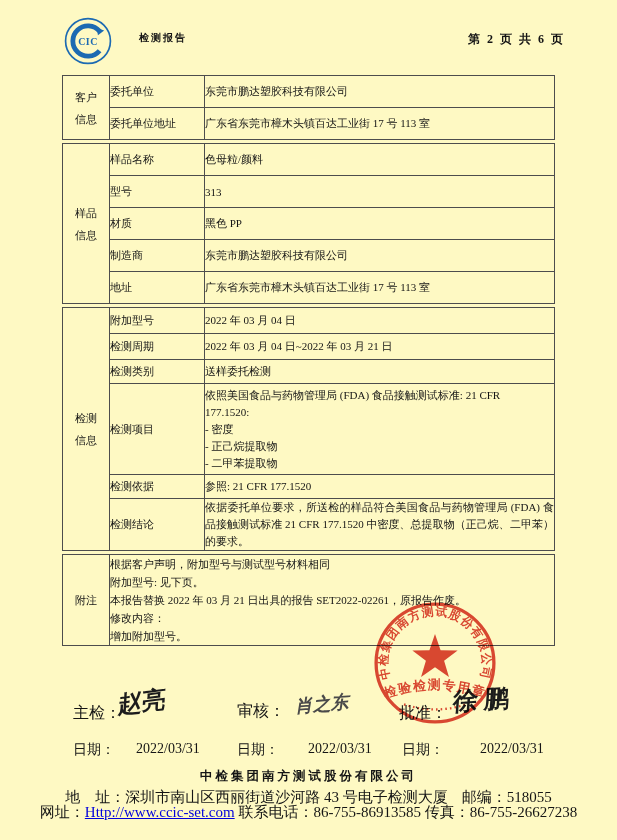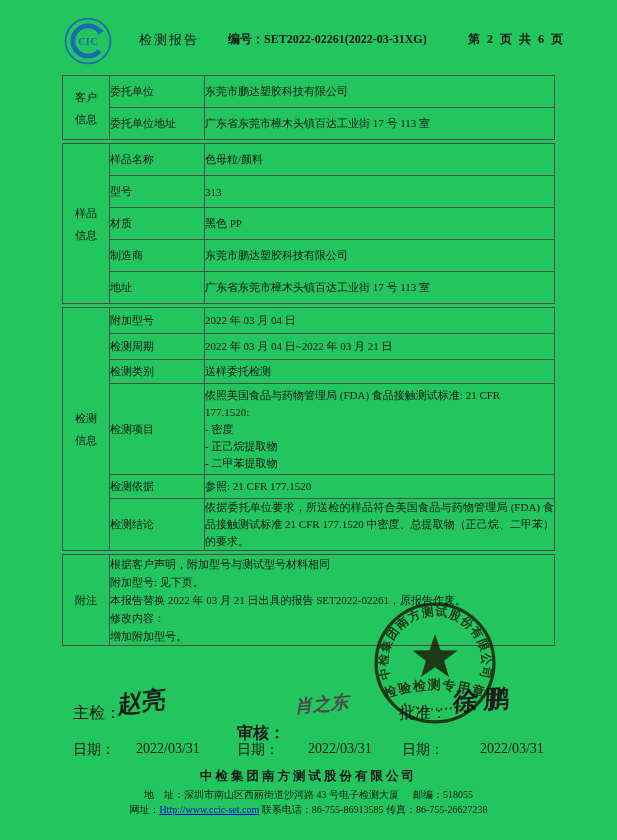--- a/index.html
+++ b/index.html
@@ -1,24 +1,24 @@
 <!DOCTYPE html>
 <html><head>
 <meta charset="utf-8">
 <style>
   html,body{margin:0;padding:0;background:#e8e8e8;}
   .page{
     position:relative; width:617px; height:840px; margin:0 auto;
-    background:#22c55e; overflow:hidden;
+    background:#fef9c3; overflow:hidden;
     font-family:"Liberation Serif","DejaVu Serif",serif;
     color:#151515;
   }
   
   .hdr-logo{position:absolute; left:64px; top:17px; width:48px; height:48px;}
-  .hdr-title{position:absolute; left:139px; top:31px; font-size:13px; font-weight:normal; letter-spacing:2px;}
+  .hdr-title{position:absolute; left:139px; top:31px; font-size:10px; font-weight:bold; letter-spacing:2px;}
   .hdr-no{position:absolute; left:228px; top:31px; font-size:12px; font-weight:bold;}
   .hdr-page{position:absolute; left:468px; top:31px; font-size:12px; font-weight:bold; letter-spacing:2px;}
   
   .tables{position:absolute; left:62px; top:75px; width:493px;}
   table.sec{border-collapse:collapse; width:493px; table-layout:fixed; margin-bottom:3px;}
   table.sec td{border:1px solid #4d4d4d; font-size:11px; vertical-align:middle; padding:0; overflow:hidden;}
   td.group-cell{width:46px; text-align:center;}
   td.group-cell span{display:inline-block; width:24px; line-height:22px; word-break:break-all;}
   td.label-cell{width:94px; padding-left:11px;}
   td.value-cell{padding-left:13px; padding-right:8px;}
@@ -35,41 +35,38 @@
   .sig-name{position:absolute; font-weight:bold; color:#1c1c1c;
             font-family:"Liberation Serif","DejaVu Serif",serif;}
   .sig-1{left:118px; top:686px; font-size:24px; transform:rotate(-7deg) skewX(-10deg);}
   .sig-2{left:296px; top:692px; font-size:18px; color:#4a4a4a; transform:rotate(-5deg) skewX(-14deg);}
   .sig-3{left:453px; top:683px; font-size:25px; letter-spacing:6px; transform:rotate(-4deg) skewX(-8deg);}
   .date-label{position:absolute; top:741px; font-size:14px;}
   .date-value{position:absolute; top:741px; font-size:14px;}
   
   .ftr-company{position:absolute; left:0; top:768px; width:617px; text-align:center;
                font-size:12.5px; font-weight:bold; letter-spacing:3px;}
-  .ftr-line{position:absolute; left:0; width:617px; text-align:center; font-size:10px;}
+  .ftr-line{position:absolute; left:0; width:617px; text-align:center; font-size:15px;}
   .ftr-addr{top:788px;}
   .ftr-web{top:803px;}
   .ftr-link{color:#0000dd; text-decoration:underline;}
   .sp{display:inline-block; width:14px;}
 </style>
 </head>
 <body>
 
 <div class="page">
 
   <svg class="hdr-logo" viewBox="0 0 46 46">
     <circle cx="23" cy="23" r="21.5" fill="none" stroke="#1c6ab2" stroke-width="1.6"></circle>
     <path d="M34.1,13.7 A14.5,14.5 0 1 0 34.1,32.3" fill="none" stroke="#1c6ab2" stroke-width="4.6"></path>
     <polygon points="31.5,10.5 38.5,13.0 32.5,17.5" fill="#1c6ab2"></polygon>
     <text x="23" y="26.5" text-anchor="middle" font-size="9.5" font-weight="bold" fill="#1c6ab2" letter-spacing="0.5" font-family="Liberation Serif, DejaVu Serif, serif">CIC</text>
   </svg>
   <div class="hdr-title">检测报告</div>
-  <div class="hdr-no">
-    <span>编号：</span><span>SET2022-02261(2022-03-31XG)</span>
-  </div>
   <div class="hdr-page">第 2 页 共 6 页</div>
 
   <div class="tables">
 
     <table class="sec">
       <tbody>
           <tr style="height:32px;">
         <td class="group-cell" rowspan="2"><span>客户信息</span></td>
         <td class="label-cell">委托单位</td>
         <td class="value-cell">东莞市鹏达塑胶科技有限公司</td>
@@ -156,21 +153,21 @@
           <div class="note-line">修改内容：</div>
           <div class="note-line">增加附加型号。</div>
         </td>
       </tr>
     </tbody>
       </table>
   </div>
 
   <div class="sig-label" style="left:73px; top:703px;">主检：</div>
   <div class="sig-name sig-1">赵亮</div>
-  <div class="sig-label" style="left:237px; top:723px;font-weight:bold;">审核：</div>
+  <div class="sig-label" style="left:237px; top:701px;">审核：</div>
   <div class="sig-name sig-2">肖之东</div>
   <div class="sig-label" style="left:399px; top:703px;">批准：</div>
   <div class="sig-name sig-3">徐鹏</div>
 
   <div class="date-label" style="left:73px;">日期：</div>
   <div class="date-value" style="left:136px;">2022/03/31</div>
   <div class="date-label" style="left:237px;">日期：</div>
   <div class="date-value" style="left:308px;">2022/03/31</div>
   <div class="date-label" style="left:402px;">日期：</div>
   <div class="date-value" style="left:480px;">2022/03/31</div>

